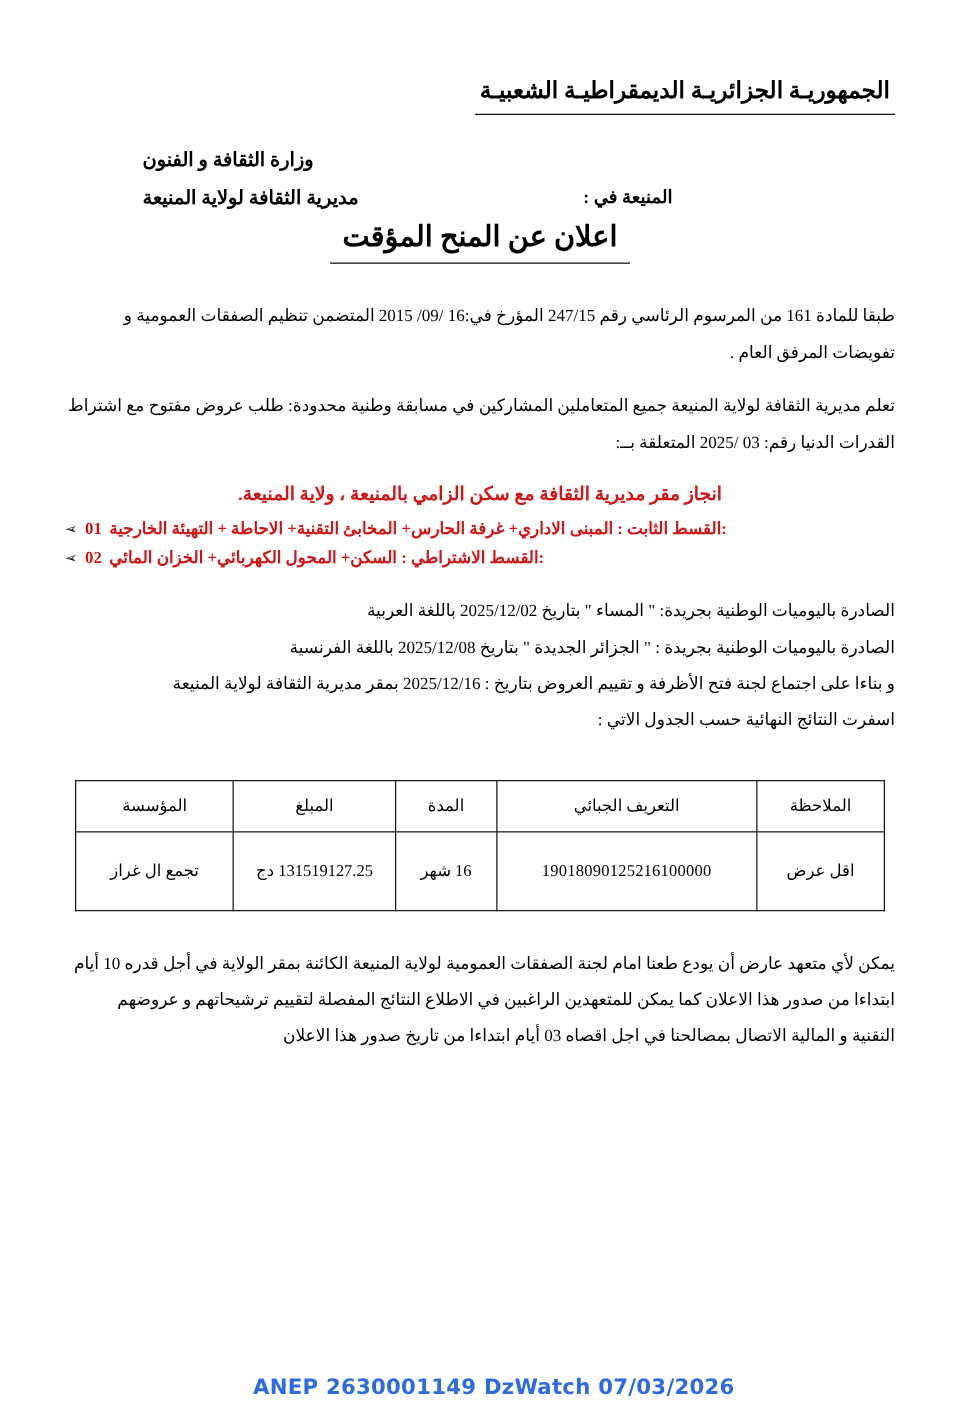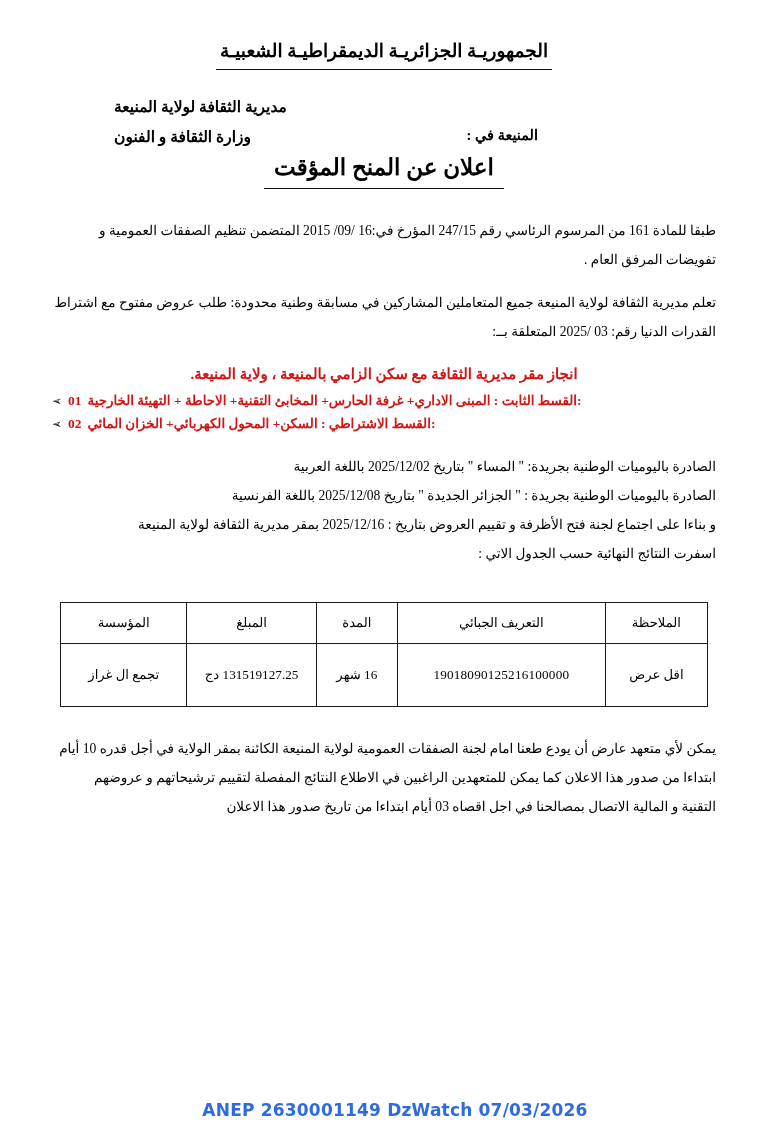--- a/index.html
+++ b/index.html
@@ -19,22 +19,21 @@
   }
   .page {
     position: absolute;
     inset: 0;
     padding: 0 52px;
     box-sizing: border-box;
   }
 
   
   .republic-wrap {
-    text-align: center;
-    padding-top: 38px;
+    padding-top: 60px;
   }
   .republic {
     display: inline-block;
     font-size: 18.5px;
     font-weight: 700;
     letter-spacing: 0.5px;
     border-bottom: 1.6px solid #111;
     padding: 0 4px 3px 4px;
     line-height: 1.5;
   }
@@ -203,22 +202,22 @@
 </head>
 <body>
 
 <div class="page">
 
   <div class="republic-wrap">
     <div class="republic">الجمهوريـة الجزائريـة الديمقراطيـة الشعبيـة</div>
   </div>
 
   <div class="ministry-block">
+    <div class="ministry-line">وزارة الثقافة و الفنون</div>
     <div class="ministry-line">مديرية الثقافة لولاية المنيعة</div>
-    <div class="ministry-line">وزارة الثقافة و الفنون</div>
     <div class="place-row">
       <div class="place-line">المنيعة في :</div>
     </div>
   </div>
 
   <div class="title-wrap">
     <div class="doc-title">اعلان عن المنح المؤقت</div>
   </div>
 
   <div class="body-block">

